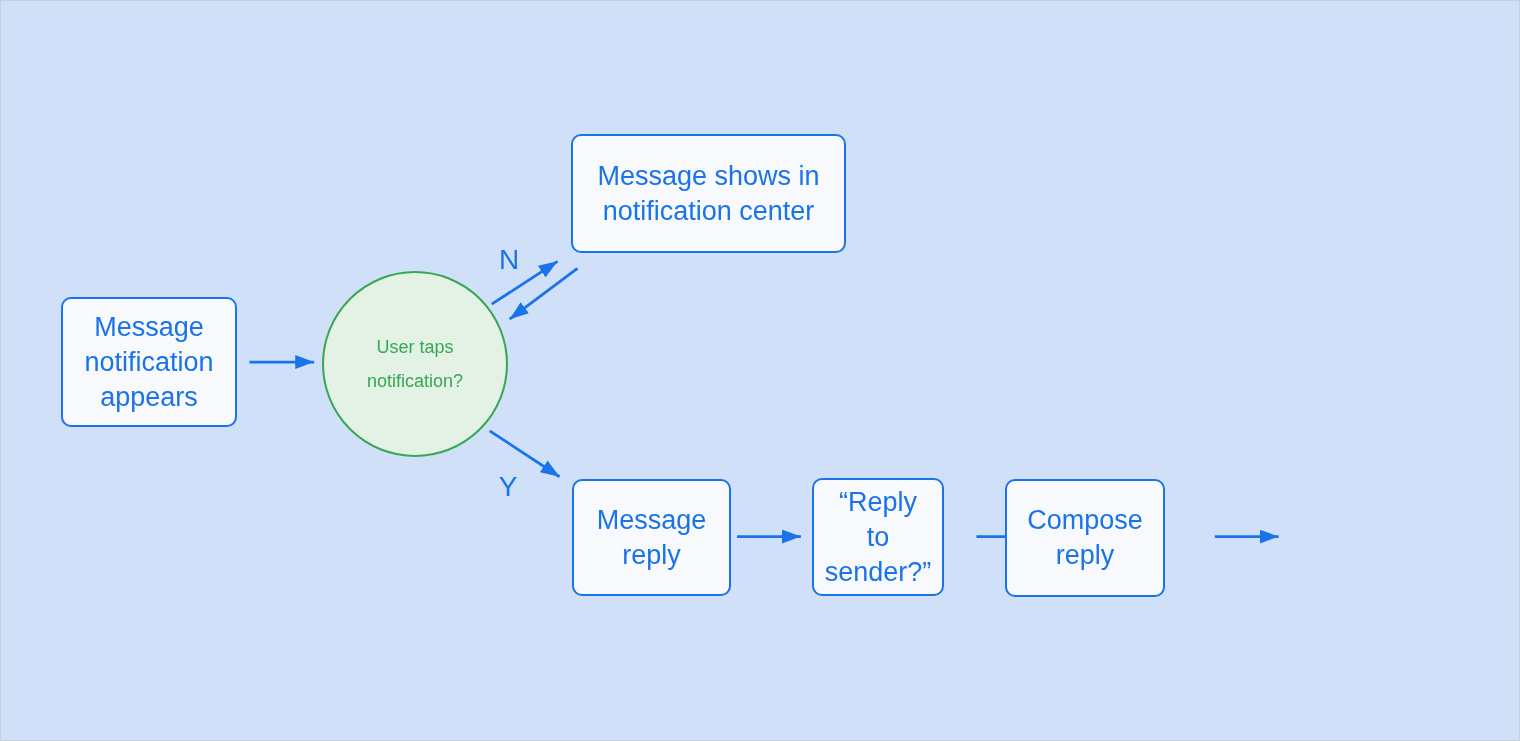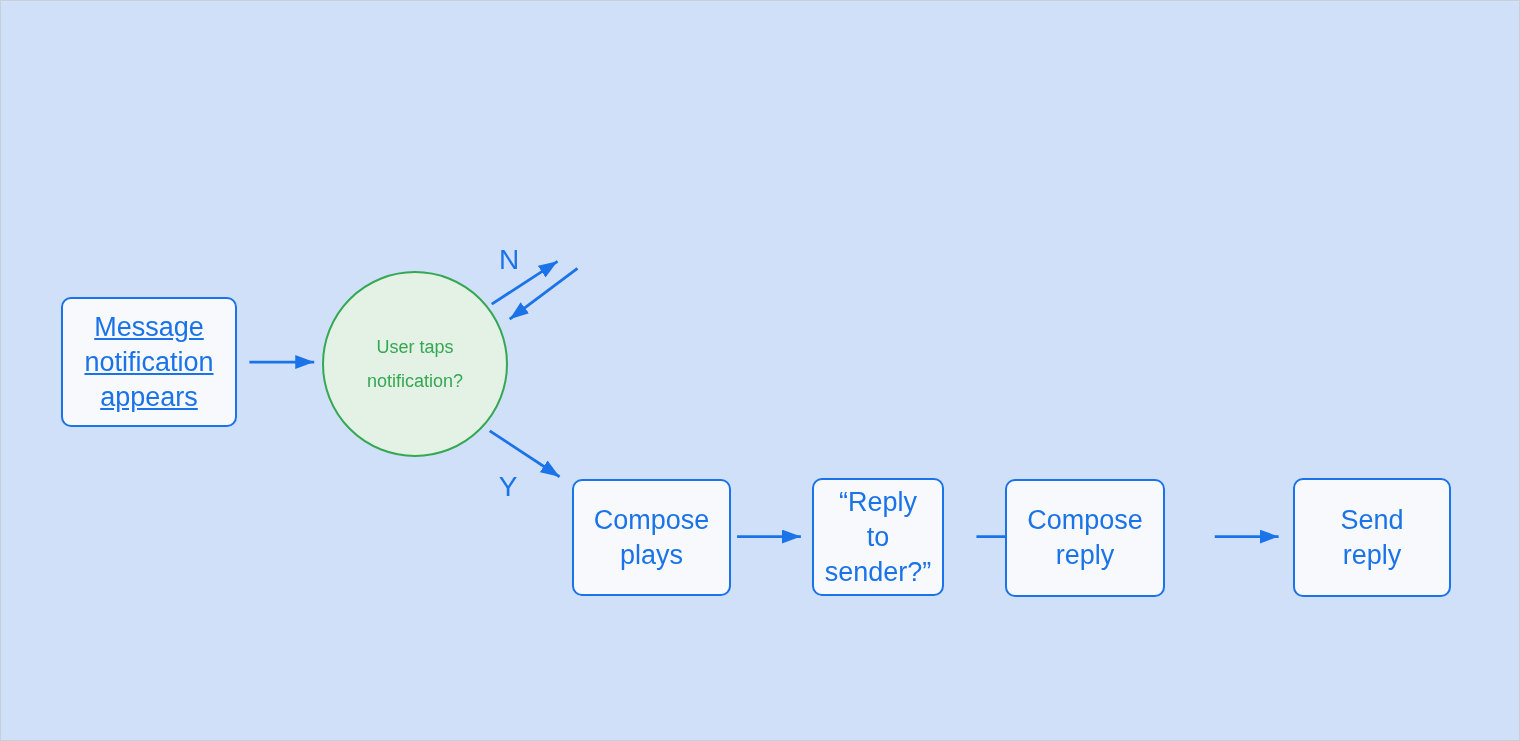--- a/index.html
+++ b/index.html
@@ -77,30 +77,30 @@
     </defs>
     <line x1="248" y1="362" x2="313" y2="362" marker-end="url(#arrow)"></line>
     <line x1="491" y1="304" x2="557" y2="261" marker-end="url(#arrow)"></line>
     <line x1="577" y1="268" x2="509" y2="319" marker-end="url(#arrow)"></line>
     <line x1="489" y1="431" x2="559" y2="477" marker-end="url(#arrow)"></line>
     <line x1="737" y1="537" x2="801" y2="537" marker-end="url(#arrow)"></line>
     <line x1="977" y1="537" x2="1041" y2="537" marker-end="url(#arrow)"></line>
     <line x1="1216" y1="537" x2="1280" y2="537" marker-end="url(#arrow)"></line>
   </svg>
 
-  <div class="node box" style="left:60px;top:296px;width:176px;height:130px;text-decoration:underline;">Message notification appears</div>
+  <div class="node box" style="left:60px;top:296px;width:176px;height:130px;">Message notification appears</div>
 
   <div class="node decision" style="left:321px;top:270px;width:186px;height:186px;">User taps notification?</div>
 
+  <div class="node box" style="left:570px;top:133px;width:275px;height:119px;">Message shows in notification center</div>
 
-  <div class="node box" style="left:571px;top:478px;width:159px;height:117px;">Compose plays</div>
+  <div class="node box" style="left:571px;top:478px;width:159px;height:117px;">Message reply</div>
 
   <div class="node box" style="left:811px;top:477px;width:132px;height:118px;">“Reply to sender?”</div>
 
   <div class="node box" style="left:1004px;top:478px;width:160px;height:118px;">Compose reply</div>
 
-  <div class="node box" style="left:1292px;top:477px;width:158px;height:119px;">Send reply</div>
 
   <div class="edge-label" style="left:493px;top:245px;">N</div>
 
   <div class="edge-label" style="left:492px;top:472px;">Y</div>
 
 </div>
 
 </body></html>

